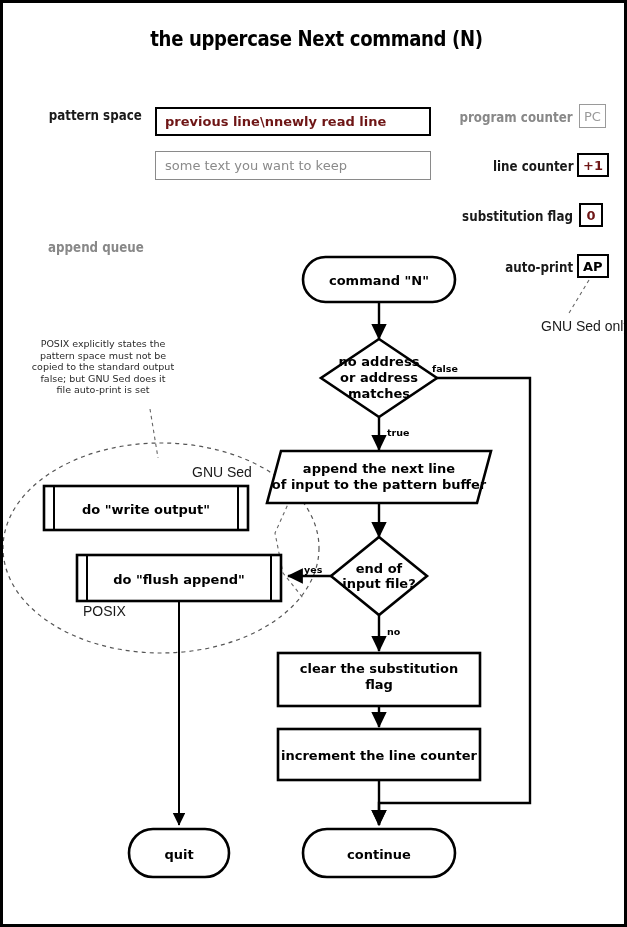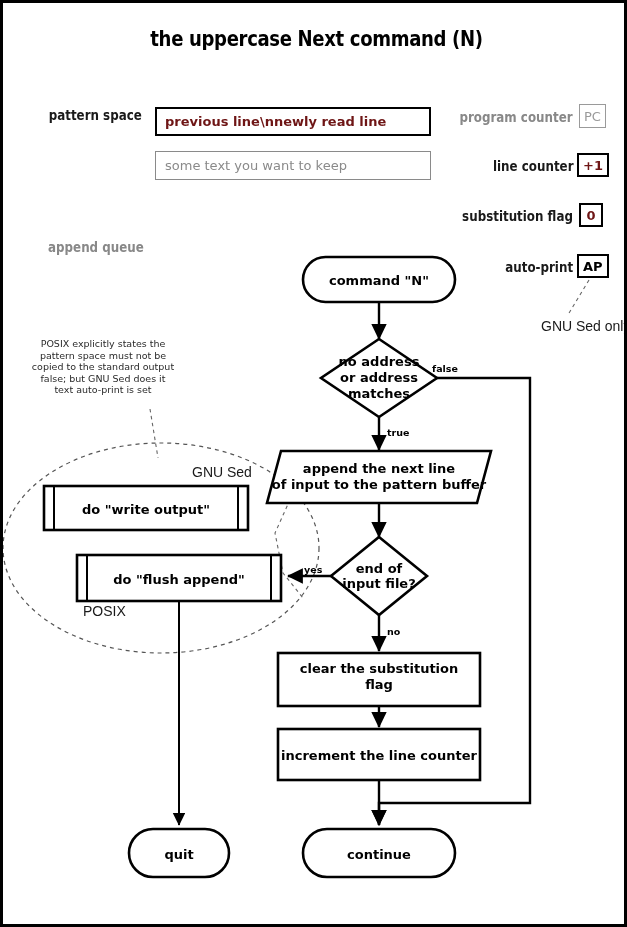--- a/index.html
+++ b/index.html
@@ -189,21 +189,21 @@
   </div>
   <div class="reg-box flag active-black" style="position:absolute; left:574px; top:251px;">AP</div>
 
   <div class="tag" style="left:538px; top:315px;">GNU Sed only</div>
 
   <div class="note" style="left:14px; top:335px; width:172px;">
     <div>POSIX explicitly states the</div>
     <div>pattern space must not be</div>
     <div>copied to the standard output</div>
     <div>false; but GNU Sed does it</div>
-    <div>text auto-print is set</div>
+    <div>file auto-print is set</div>
   </div>
 
   <div class="tag" style="left:189px; top:461px;">GNU Sed</div>
   <div class="tag" style="left:80px; top:600px;">POSIX</div>
 
   <svg width="627" height="927" viewBox="0 0 627 927">
     <defs>
       <marker id="arrow" markerWidth="9" markerHeight="9" refX="6.2" refY="3.2" orient="auto" markerUnits="strokeWidth">
         <path d="M0,0 L0,6.4 L6.6,3.2 z" fill="#000000"></path>
       </marker>

